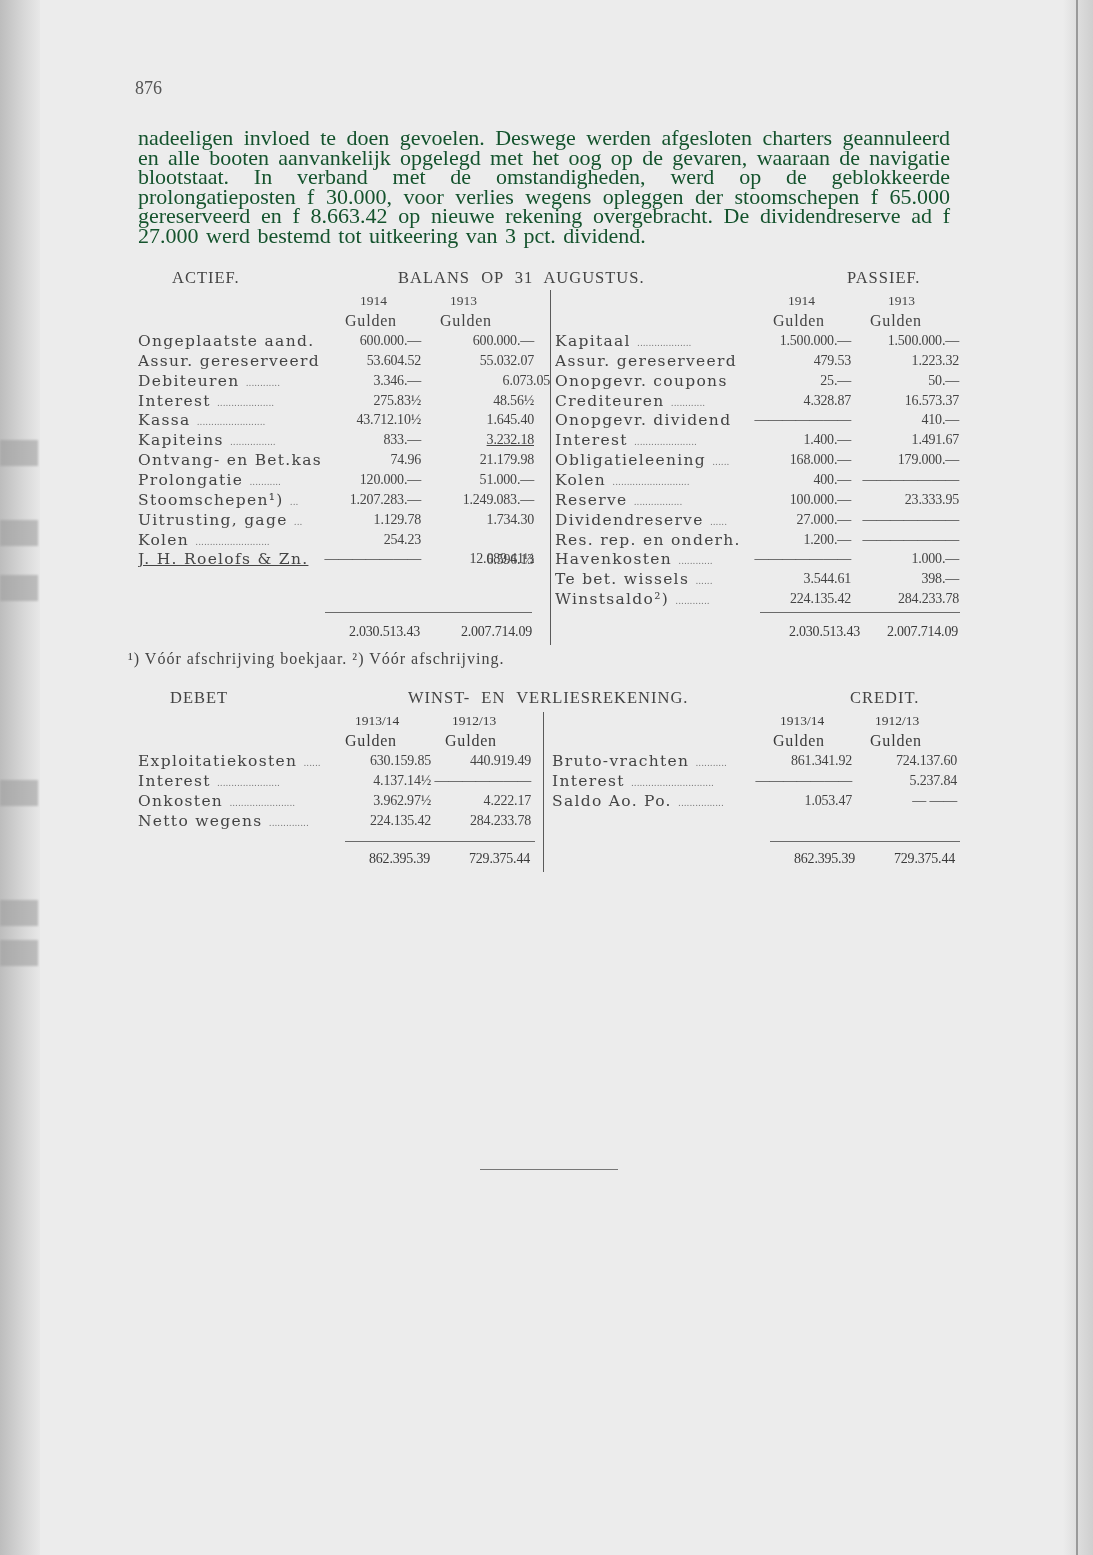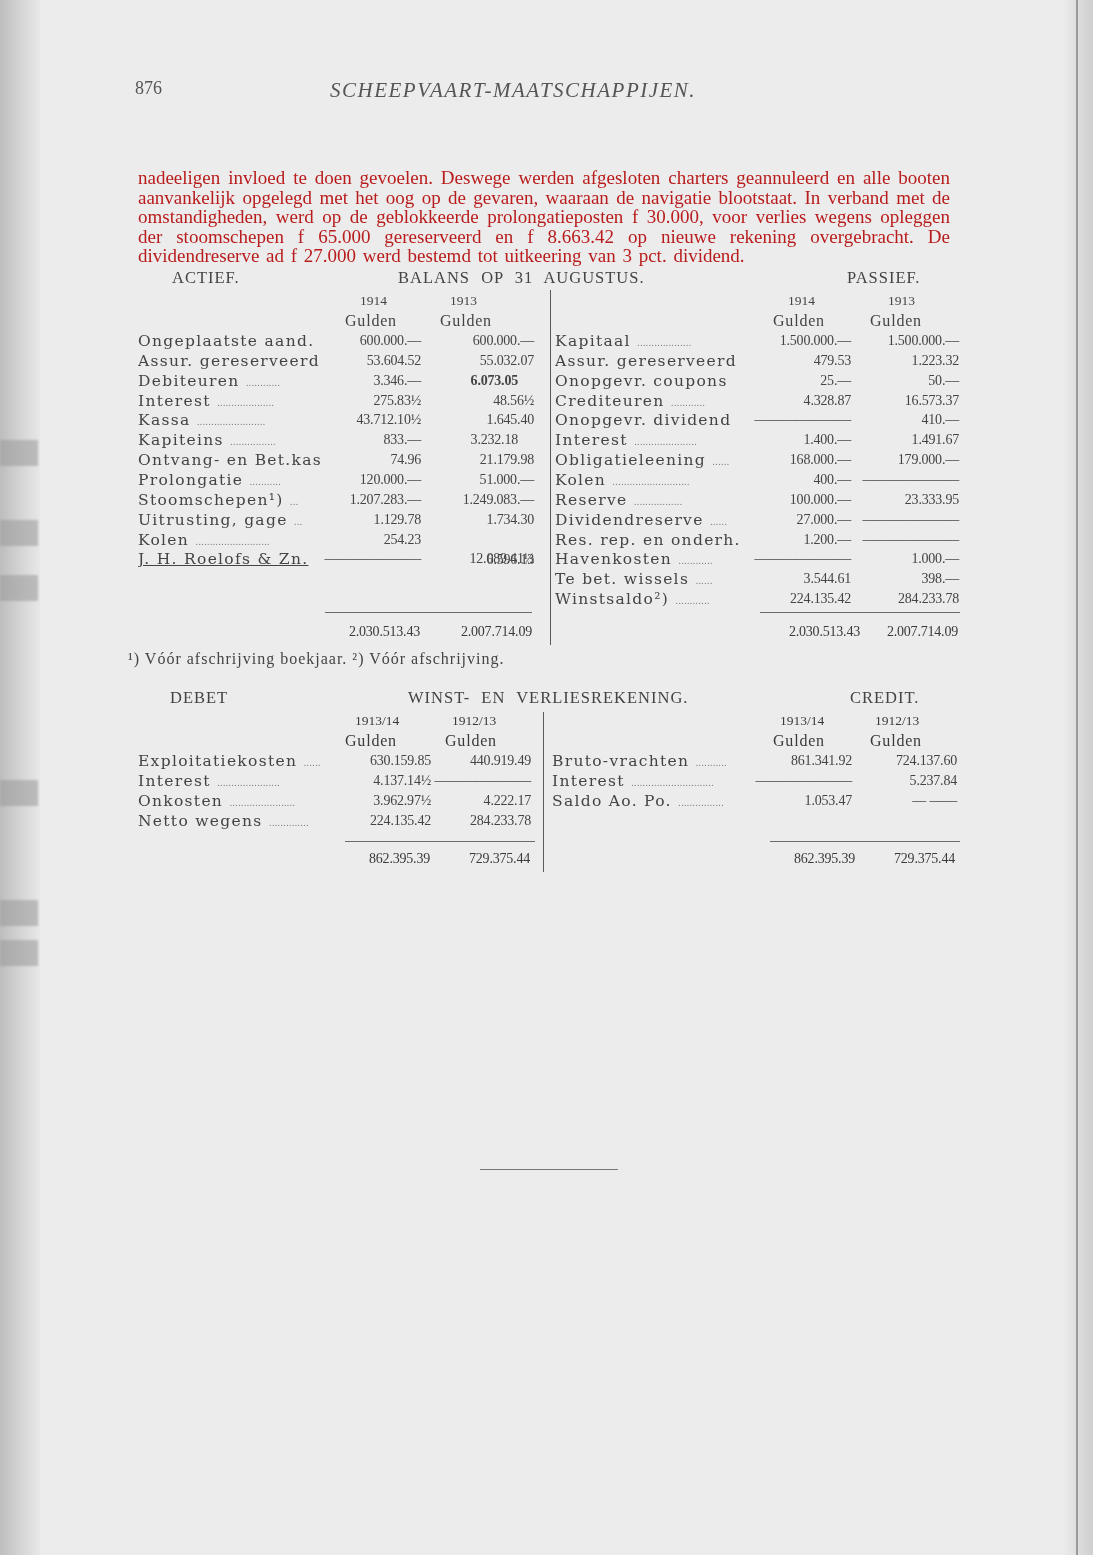--- a/index.html
+++ b/index.html
@@ -19,22 +19,22 @@
   }
   .page-edge-right { position:absolute; left:1076px; top:0; width:2px; height:1555px; background:#9a9a9a; }
   .margin-smudge { position:absolute; left:0; width:38px; height:26px; background:#9a9a9a; opacity:0.55; filter:blur(1px); }
 
   .header { position:absolute; left:135px; top:76px; width:830px; height:30px; }
   .page-number { position:absolute; left:0; top:2px; font-family:"Liberation Serif", serif; font-size:18px; color:#555; }
   .running-title { position:absolute; left:195px; top:2px; font-family:"Liberation Serif", serif; font-style:italic; font-size:21px; letter-spacing:1.5px; color:#555; }
 
   .paragraph {
     position:absolute; left:138px; top:128px; width:812px;
-    font-family:"Liberation Serif", serif; font-size:19px; line-height:19.6px;
-    text-align:justify; color:#b91c1c; word-spacing:2px;margin-top:40px;
+    font-family:"Liberation Serif", serif; font-size:22px; line-height:19.6px;
+    text-align:justify; color:#14532d; word-spacing:2px;
   }
 
   .sec-head { position:absolute; font-family:"Liberation Serif", serif; font-size:16.5px; letter-spacing:1px; color:#444; }
 
   .tbl { position:absolute; font-family:"DejaVu Serif", serif; color:#444; }
   .row { position:absolute; height:20px; line-height:20px; white-space:nowrap; }
   .lbl { position:absolute; left:0; font-size:15.5px; letter-spacing:1.3px; overflow:hidden; }
   .lbl .dots { color:#777; letter-spacing:0; font-size:9px; }
   .num { position:absolute; font-family:"Liberation Serif", serif; font-size:14px; text-align:right; letter-spacing:-0.2px; }
   .colhead { position:absolute; font-family:"Liberation Serif", serif; }
@@ -53,21 +53,20 @@
 <div class="margin-smudge" style="top:520px;"></div>
 <div class="margin-smudge" style="top:575px;"></div>
 <div class="margin-smudge" style="top:780px;"></div>
 <div class="margin-smudge" style="top:900px;"></div>
 <div class="margin-smudge" style="top:940px;"></div>
 <div class="page-shade-right"></div>
 <div class="page-edge-right"></div>
 
 <div class="header">
   <span class="page-number">876</span>
-  <span class="running-title">SCHEEPVAART-MAATSCHAPPIJEN.</span>
 </div>
 
 <div class="paragraph">nadeeligen invloed te doen gevoelen. Deswege werden afgesloten charters geannuleerd en alle booten aanvankelijk opgelegd met het oog op de gevaren, waaraan de navigatie blootstaat. In verband met de omstandigheden, werd op de geblokkeerde prolongatieposten f 30.000, voor verlies wegens opleggen der stoomschepen f 65.000 gereserveerd en f 8.663.42 op nieuwe rekening overgebracht. De dividendreserve ad f 27.000 werd bestemd tot uitkeering van 3 pct. dividend.</div>
 
 <div>
   <span class="sec-head" style="left:172px;top:268px;">ACTIEF.</span>
   <span class="sec-head" style="left:398px;top:268px;word-spacing:6px;">BALANS OP 31 AUGUSTUS.</span>
   <span class="sec-head" style="left:847px;top:268px;">PASSIEF.</span>
 
   <div class="tbl" style="left:0;top:0;">
@@ -90,36 +89,36 @@
         <span class="num" style="left: 286px; width: 110px;">600.000.—</span>
       </div>
       <div class="row" style="top: 19.85px; left: 0px;">
         <span class="lbl" style="width: 218px;"><span>Assur. gereserveerd</span> <span class="dots"></span></span>
         <span class="num" style="left: 173px; width: 110px;">53.604.52</span>
         <span class="num" style="left: 286px; width: 110px;">55.032.07</span>
       </div>
       <div class="row" style="top: 39.7px; left: 0px;">
         <span class="lbl" style="width: 218px;"><span>Debiteuren</span> <span class="dots">............</span></span>
         <span class="num" style="left: 173px; width: 110px;">3.346.—</span>
-        <span class="num" style="left: 270px; width: 110px; font-weight: bold;">6.073.05</span>
+        <span class="num" style="left: 302px; width: 110px;">6.073.05</span>
       </div>
       <div class="row" style="top: 59.55px; left: 0px;">
         <span class="lbl" style="width: 218px;"><span>Interest</span> <span class="dots">....................</span></span>
         <span class="num" style="left: 173px; width: 110px;">275.83½</span>
         <span class="num" style="left: 286px; width: 110px;">48.56½</span>
       </div>
       <div class="row" style="top: 79.4px; left: 0px;">
         <span class="lbl" style="width: 218px;"><span>Kassa</span> <span class="dots">........................</span></span>
         <span class="num" style="left: 173px; width: 110px;">43.712.10½</span>
         <span class="num" style="left: 286px; width: 110px;">1.645.40</span>
       </div>
       <div class="row" style="top: 99.25px; left: 0px;">
         <span class="lbl" style="width: 218px;"><span>Kapiteins</span> <span class="dots">................</span></span>
         <span class="num" style="left: 173px; width: 110px;">833.—</span>
-        <span class="num" style="left: 270px; width: 110px;">3.232.18</span>
+        <span class="num" style="left: 286px; width: 110px; text-decoration: underline;">3.232.18</span>
       </div>
       <div class="row" style="top: 119.1px; left: 0px;">
         <span class="lbl" style="width: 218px;"><span>Ontvang- en Bet.kas</span> <span class="dots"></span></span>
         <span class="num" style="left: 173px; width: 110px;">74.96</span>
         <span class="num" style="left: 286px; width: 110px;">21.179.98</span>
       </div>
       <div class="row" style="top: 138.95px; left: 0px;">
         <span class="lbl" style="width: 218px;"><span>Prolongatie</span> <span class="dots">...........</span></span>
         <span class="num" style="left: 173px; width: 110px;">120.000.—</span>
         <span class="num" style="left: 286px; width: 110px;">51.000.—</span>

